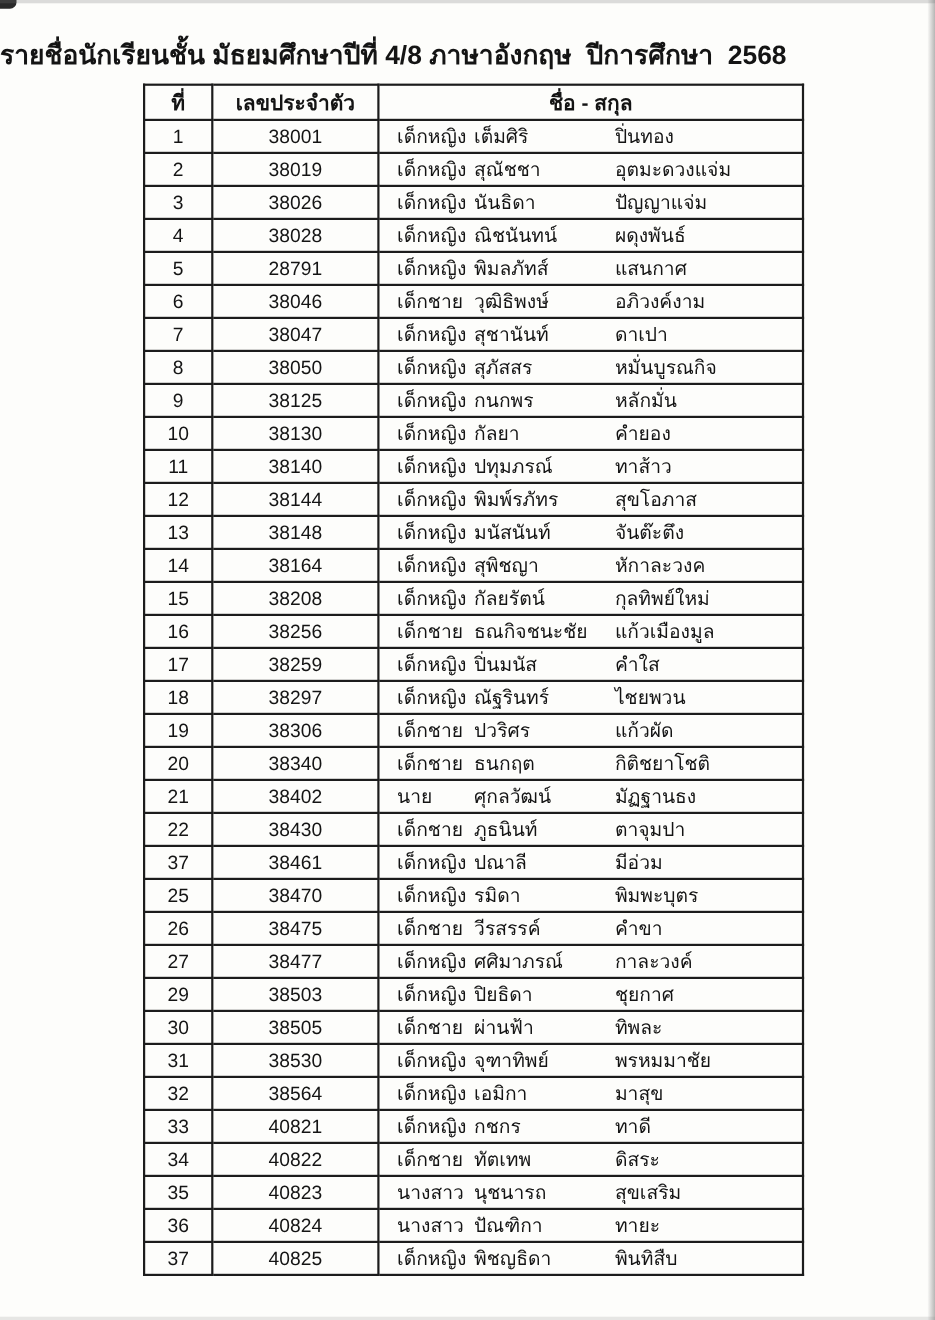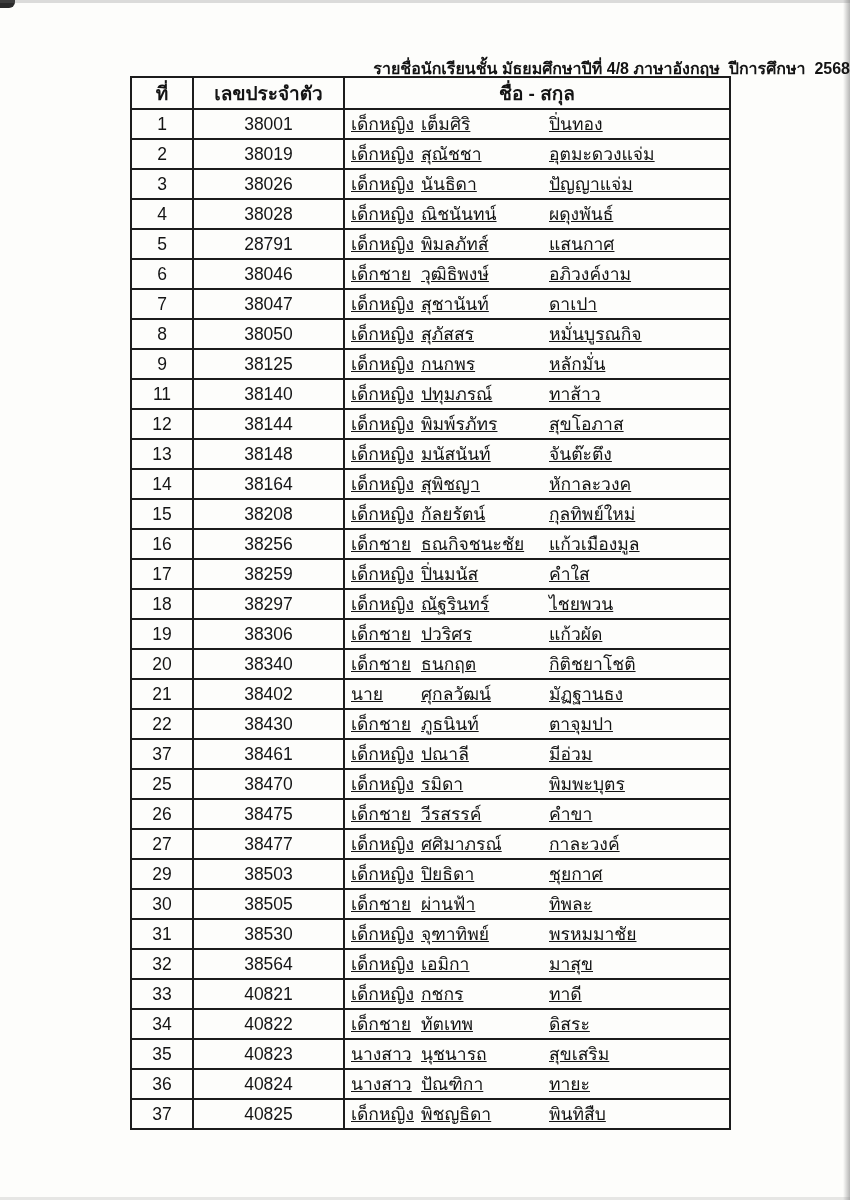--- a/index.html
+++ b/index.html
@@ -27,26 +27,25 @@
     background: rgba(140,140,140,0.2);
   }
   .scan-corner-mark {
     position: absolute; top: 0; left: 0; width: 15px; height: 8px;
     background: #2a2a2a;
     border-bottom-right-radius: 6px;
   }
   .doc-title {
     position: absolute;
     top: 36px; left: 0; width: 100%;
-    text-align: right;
-    font-size: 16px;
+    text-align: left;
+    font-size: 24px;
     line-height: 30px;
     font-weight: bold;
     white-space: pre;
-    margin-top: 18px;
   }
   table.roster {
     position: absolute;
     left: 130px; top: 76px;
     width: 599px;
     border-collapse: collapse;
     table-layout: fixed;
   }
   .roster th, .roster td {
     border: 2px solid #1c1c1c;
@@ -65,22 +64,21 @@
     font-size: 17.5px;
     vertical-align: middle;
   }
   .col-no  { width: 62px; }
   .col-id  { width: 151px; }
   .col-name{ width: 386px; }
   .cell-no, .cell-id { text-align: center; }
   .cell-name .name-inner {
     display: flex;
     align-items: baseline;
-    padding-left: 6px;
-    text-decoration: underline;
+    padding-left: 16px;
   }
   .cell-name .prefix { width: 70px; flex: 0 0 70px; }
   .cell-name .fname  { width: 128px; flex: 0 0 128px; }
   .cell-name .lname  { flex: 1; }
 </style>
 </head>
 <body>
 
 <div class="page">
 
@@ -198,20 +196,31 @@
       <td class="cell-id">38125</td>
       <td class="cell-name">
         <span class="name-inner">
           <span class="prefix">เด็กหญิง</span>
           <span class="fname">กนกพร</span>
           <span class="lname">หลักมั่น</span>
         </span>
       </td>
     </tr>
         <tr>
+      <td class="cell-no">10</td>
+      <td class="cell-id">38130</td>
+      <td class="cell-name">
+        <span class="name-inner">
+          <span class="prefix">เด็กหญิง</span>
+          <span class="fname">กัลยา</span>
+          <span class="lname">คำยอง</span>
+        </span>
+      </td>
+    </tr>
+        <tr>
       <td class="cell-no">11</td>
       <td class="cell-id">38140</td>
       <td class="cell-name">
         <span class="name-inner">
           <span class="prefix">เด็กหญิง</span>
           <span class="fname">ปทุมภรณ์</span>
           <span class="lname">ทาส้าว</span>
         </span>
       </td>
     </tr>

